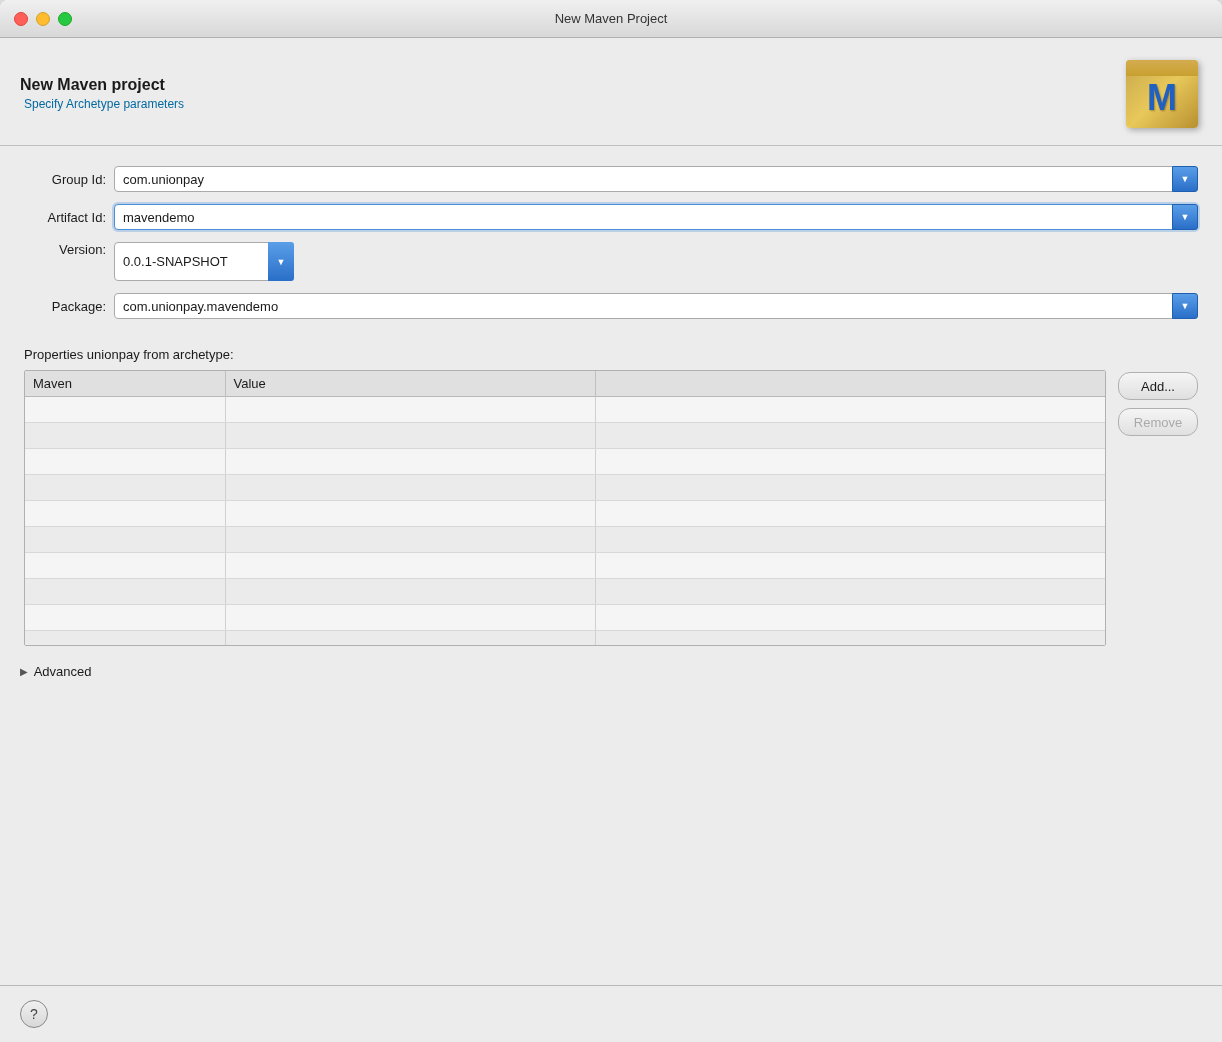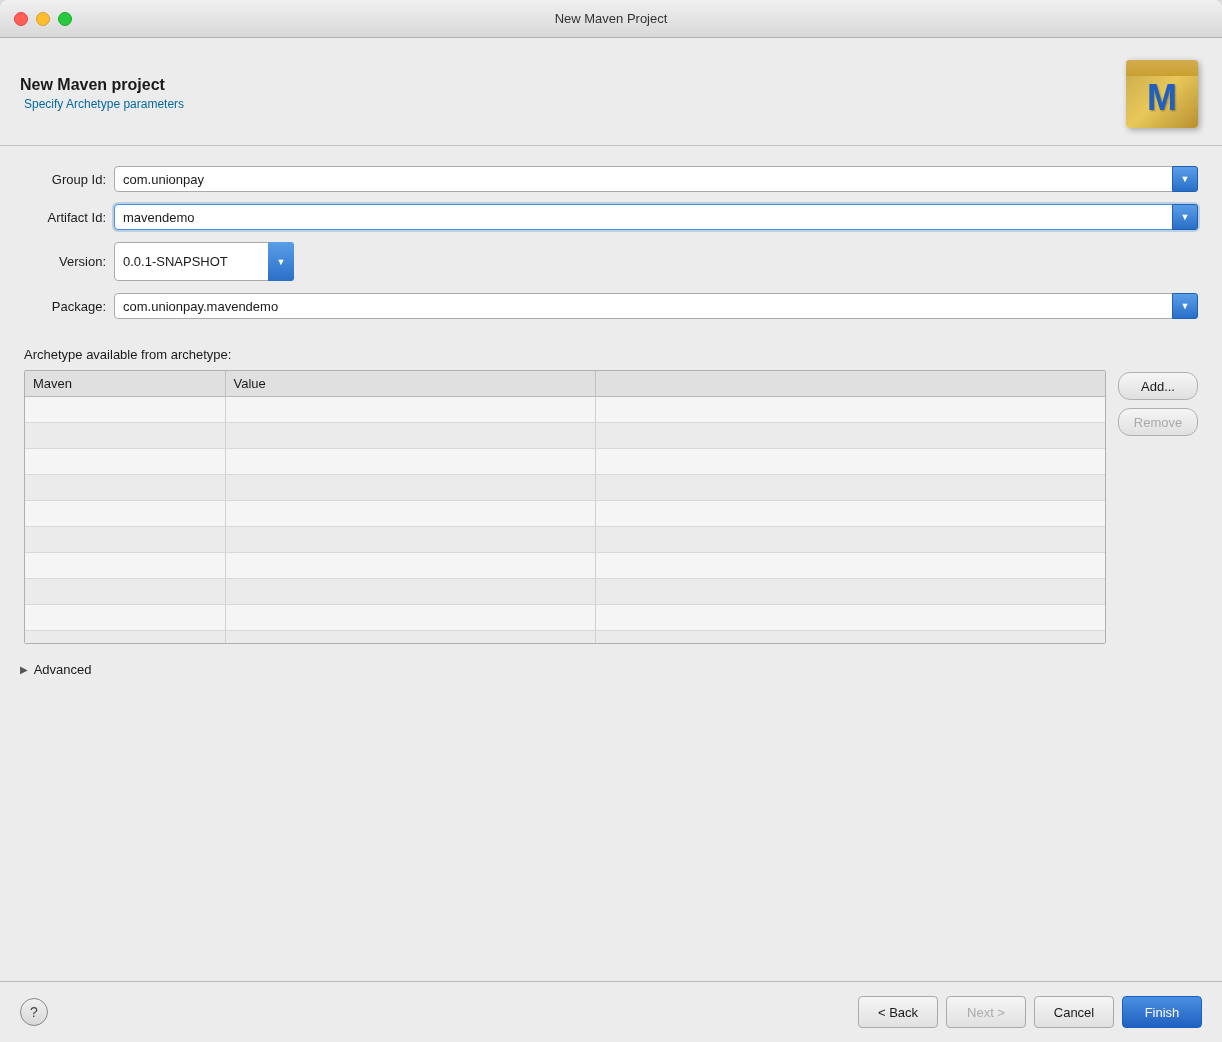--- a/index.html
+++ b/index.html
@@ -161,21 +161,21 @@
       cursor: pointer;
       border: 1px solid #2060b0;
     }
     .dropdown-arrow::after {
       content: '▼';
       color: white;
       font-size: 9px;
     }
     .version-row {
       display: flex;
-      align-items: center;
+      align-items: flex-start;
       margin-bottom: 12px;
     }
     .version-select-wrap {
       position: relative;
       width: 180px;
     }
     .version-select {
       width: 100%;
       height: 39px;
       border: 1px solid #aaa;
@@ -438,21 +438,21 @@
       <div class="form-row">
         <label class="form-label">Package:</label>
         <div class="form-input-wrap">
           <input type="text" class="form-input" value="com.unionpay.mavendemo" style="">
           <div class="dropdown-arrow"></div>
         </div>
       </div>
     </div>
 
     <div class="properties-section">
-      <div class="properties-label">Archetype available from archetype:</div>
+      <div class="properties-label">Properties unionpay from archetype:</div>
       <div class="properties-area">
         <div class="properties-table-wrap">
           <table class="properties-table">
             <thead>
               <tr>
                 <th class="col-name">Maven</th>
                 <th class="col-value">Value</th>
                 <th class="col-extra"></th>
               </tr>
             </thead>
@@ -525,21 +525,15 @@
     </div>
 
     <div class="spacer"></div>
 
     <div class="footer-section">
       <div class="footer-left">
         <button class="help-btn">
           <span>?</span>
         </button>
       </div>
-      <div class="footer-buttons">
-        <button class="btn-nav">&lt; Back</button>
-        <button class="btn-nav disabled">Next &gt;</button>
-        <button class="btn-cancel">Cancel</button>
-        <button class="btn-finish">Finish</button>
-      </div>
     </div>
   </div>
 </div>
 
 </body></html>

